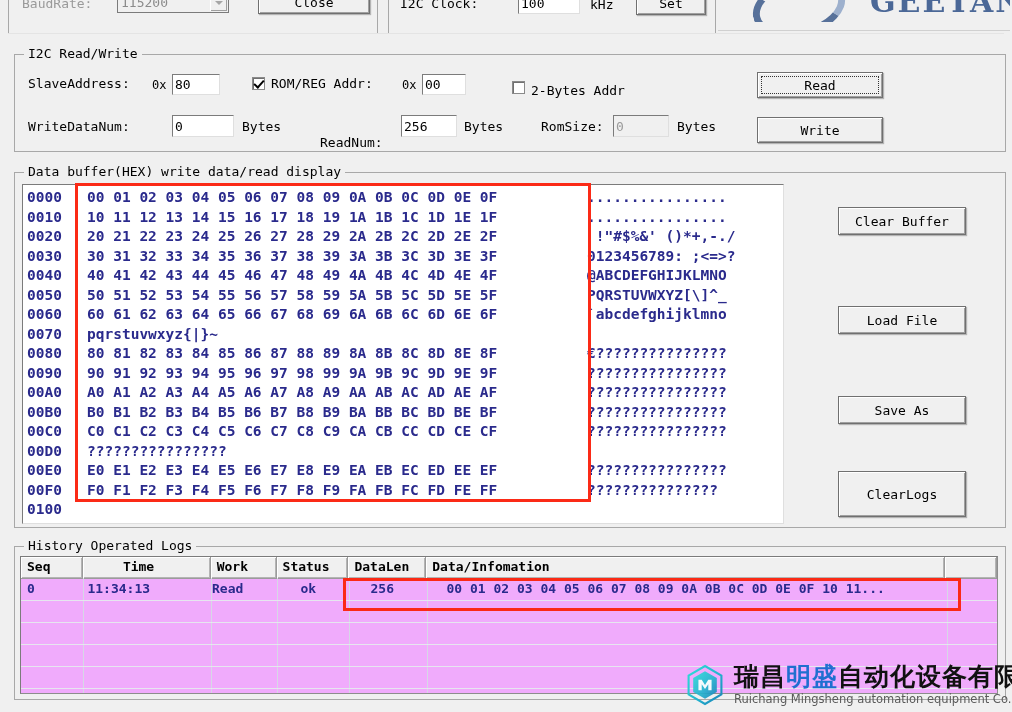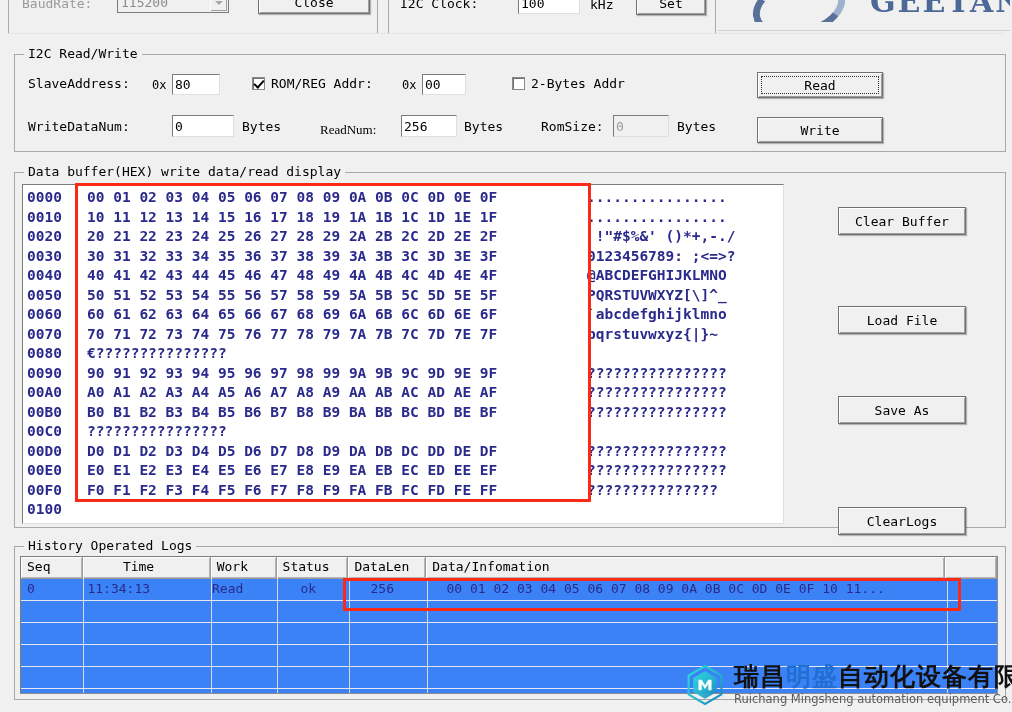--- a/index.html
+++ b/index.html
@@ -64,22 +64,22 @@
     font-family:"DejaVu Sans Mono","Liberation Mono",monospace;font-size:14.5px;color:#2a2a8c;
     font-weight:bold;letter-spacing:0px;}
   .hexoff{width:60px;flex:0 0 auto;}
   .hexbytes{width:500px;flex:0 0 auto;}
   .hexascii{flex:0 0 auto;}
 
   
   .redbox{position:absolute;border:3px solid #fb2a16;pointer-events:none;}
 
   
-  .logwrap{position:absolute;background:#3b82f6;border:1px solid #8d8d8d;
-    border-top-color:#7b7b7b;border-left-color:#7b7b7b;overflow:hidden;box-sizing:border-box;}
+  .logwrap{position:absolute;background:#f0abfc;border:1px solid #8d8d8d;
+    border-top-color:#7b7b7b;border-left-color:#7b7b7b;overflow:hidden;box-sizing:border-box;font-weight:bold;}
   .loghead{display:flex;height:21px;background:#f0f0f0;border-bottom:1px solid #9b9b9b;}
   .loghead .hc{box-sizing:border-box;border-right:1px solid #9b9b9b;
     background:#f0f0f0;box-shadow: inset 1px 1px 0 #ffffff, inset -1px -1px 0 #b4b4b4;
     line-height:20px;padding-left:6px;font-size:13px;color:#000;white-space:nowrap;overflow:hidden;}
   .logrow{display:flex;height:22px;}
   .logrow .rc{box-sizing:border-box;line-height:22px;padding-left:6px;font-size:13px;
     color:#2a2a8c;white-space:nowrap;overflow:hidden;}
   .logbody-lines{position:absolute;left:0;right:0;top:21px;bottom:0;}
   .gridline{position:absolute;top:0;bottom:0;width:1px;background:#d7d7e6;}
   .rowline{position:absolute;left:0;right:0;height:1px;background:#e6e6ef;}
@@ -153,33 +153,33 @@
 
   <div class="cbwrap" style="left:252px;top:76px;">
     <span class="cb checked"></span>
     <span class="lbl" style="position:static;">ROM/REG Addr:</span>
   </div>
   <div class="lbl" style="left:402px;top:78px;font-size:12px;">0x</div>
   <input class="tbox" style="left: 422px; top: 74px; width: 44px; height: 21px;" value="00">
 
   <div class="cbwrap" style="left:512px;top:76px;">
     <span class="cb"></span>
-    <span class="lbl" style="position:static;">2-Bytes Addr</span>
+    <span class="lbl" style="position:static;margin-top:7px;">2-Bytes Addr</span>
   </div>
 
   <div class="btn" style="left:757px;top:72px;width:126px;height:26px;">
     <span class="focusring"></span>
     <span>Read</span>
   </div>
 
   <div class="lbl" style="left:28px;top:119px;">WriteDataNum:</div>
   <input class="tbox" style="left: 172px; top: 115px; width: 62px; height: 22px;" value="0">
   <div class="lbl" style="left:242px;top:119px;">Bytes</div>
 
-  <div class="lbl" style="left:320px;top:122px;font-family:Liberation Serif, serif;">ReadNum:</div>
+  <div class="lbl" style="left:320px;top:135px;">ReadNum:</div>
   <input class="tbox" style="left: 401px; top: 115px; width: 56px; height: 22px;" value="256">
   <div class="lbl" style="left:464px;top:119px;">Bytes</div>
 
   <div class="lbl" style="left:541px;top:119px;">RomSize:</div>
   <input class="tbox disabled" readonly="" style="left: 613px; top: 115px; width: 56px; height: 22px;" value="0">
   <div class="lbl" style="left:677px;top:119px;">Bytes</div>
 
   <div class="btn" style="left:757px;top:117px;width:126px;height:26px;">
     <span>Write</span>
   </div>
@@ -190,45 +190,45 @@
 
   <div class="hexpane" style="left:22px;top:184px;width:762px;height:340px;">
     <div class="hexinner" id="hex-inner">
         <div class="hexrow"><span class="hexoff">0000</span><span class="hexbytes">00 01 02 03 04 05 06 07 08 09 0A 0B 0C 0D 0E 0F</span><span class="hexascii">................</span></div>
         <div class="hexrow"><span class="hexoff">0010</span><span class="hexbytes">10 11 12 13 14 15 16 17 18 19 1A 1B 1C 1D 1E 1F</span><span class="hexascii">................</span></div>
         <div class="hexrow"><span class="hexoff">0020</span><span class="hexbytes">20 21 22 23 24 25 26 27 28 29 2A 2B 2C 2D 2E 2F</span><span class="hexascii"> !"#$%&amp;' ()*+,-./</span></div>
         <div class="hexrow"><span class="hexoff">0030</span><span class="hexbytes">30 31 32 33 34 35 36 37 38 39 3A 3B 3C 3D 3E 3F</span><span class="hexascii">0123456789: ;&lt;=&gt;?</span></div>
         <div class="hexrow"><span class="hexoff">0040</span><span class="hexbytes">40 41 42 43 44 45 46 47 48 49 4A 4B 4C 4D 4E 4F</span><span class="hexascii">@ABCDEFGHIJKLMNO</span></div>
         <div class="hexrow"><span class="hexoff">0050</span><span class="hexbytes">50 51 52 53 54 55 56 57 58 59 5A 5B 5C 5D 5E 5F</span><span class="hexascii">PQRSTUVWXYZ[\]^_</span></div>
         <div class="hexrow"><span class="hexoff">0060</span><span class="hexbytes">60 61 62 63 64 65 66 67 68 69 6A 6B 6C 6D 6E 6F</span><span class="hexascii">`abcdefghijklmno</span></div>
-        <div class="hexrow"><span class="hexoff">0070</span><span class="hexbytes">70 71 72 73 74 75 76 77 78 79 7A 7B 7C 7D 7E 7F</span><span class="hexascii">pqrstuvwxyz{|}~</span></div>
-        <div class="hexrow"><span class="hexoff">0080</span><span class="hexascii">€???????????????</span></div>
+        <div class="hexrow"><span class="hexoff">0070</span><span class="hexascii">pqrstuvwxyz{|}~</span></div>
+        <div class="hexrow"><span class="hexoff">0080</span><span class="hexbytes">80 81 82 83 84 85 86 87 88 89 8A 8B 8C 8D 8E 8F</span><span class="hexascii">€???????????????</span></div>
         <div class="hexrow"><span class="hexoff">0090</span><span class="hexbytes">90 91 92 93 94 95 96 97 98 99 9A 9B 9C 9D 9E 9F</span><span class="hexascii">????????????????</span></div>
         <div class="hexrow"><span class="hexoff">00A0</span><span class="hexbytes">A0 A1 A2 A3 A4 A5 A6 A7 A8 A9 AA AB AC AD AE AF</span><span class="hexascii">????????????????</span></div>
         <div class="hexrow"><span class="hexoff">00B0</span><span class="hexbytes">B0 B1 B2 B3 B4 B5 B6 B7 B8 B9 BA BB BC BD BE BF</span><span class="hexascii">????????????????</span></div>
-        <div class="hexrow"><span class="hexoff">00C0</span><span class="hexascii">????????????????</span></div>
-        <div class="hexrow"><span class="hexoff">00D0</span><span class="hexbytes">D0 D1 D2 D3 D4 D5 D6 D7 D8 D9 DA DB DC DD DE DF</span><span class="hexascii">????????????????</span></div>
+        <div class="hexrow"><span class="hexoff">00C0</span><span class="hexbytes">C0 C1 C2 C3 C4 C5 C6 C7 C8 C9 CA CB CC CD CE CF</span><span class="hexascii">????????????????</span></div>
+        <div class="hexrow"><span class="hexoff">00D0</span><span class="hexascii">????????????????</span></div>
         <div class="hexrow"><span class="hexoff">00E0</span><span class="hexbytes">E0 E1 E2 E3 E4 E5 E6 E7 E8 E9 EA EB EC ED EE EF</span><span class="hexascii">????????????????</span></div>
         <div class="hexrow"><span class="hexoff">00F0</span><span class="hexbytes">F0 F1 F2 F3 F4 F5 F6 F7 F8 F9 FA FB FC FD FE FF</span><span class="hexascii">???????????????</span></div>
         <div class="hexrow"><span class="hexoff">0100</span><span class="hexbytes"></span><span class="hexascii"></span></div>
       </div>
   </div>
 
   <div class="redbox" style="left:75px;top:183px;width:510px;height:313px;"></div>
 
   <div class="btn" style="left:838px;top:207px;width:128px;height:28px;">
     <span>Clear Buffer</span>
   </div>
   <div class="btn" style="left:838px;top:306px;width:128px;height:28px;">
     <span>Load File</span>
   </div>
   <div class="btn" style="left:838px;top:396px;width:128px;height:28px;">
     <span>Save As</span>
   </div>
-  <div class="btn" style="left:838px;top:507px;width:128px;height:28px;">
+  <div class="btn" style="left:838px;top:471px;width:128px;height:46px;">
     <span>ClearLogs</span>
   </div>
 
   <div class="group" style="left:14px;top:546px;width:990px;height:152px;">
     <span class="group-title">History Operated Logs</span>
   </div>
 
   <div class="logwrap" style="left:20px;top:556px;width:978px;height:138px;">
     <div class="loghead" id="log-head">
         <div class="hc" style="width: 62px;">Seq</div>

